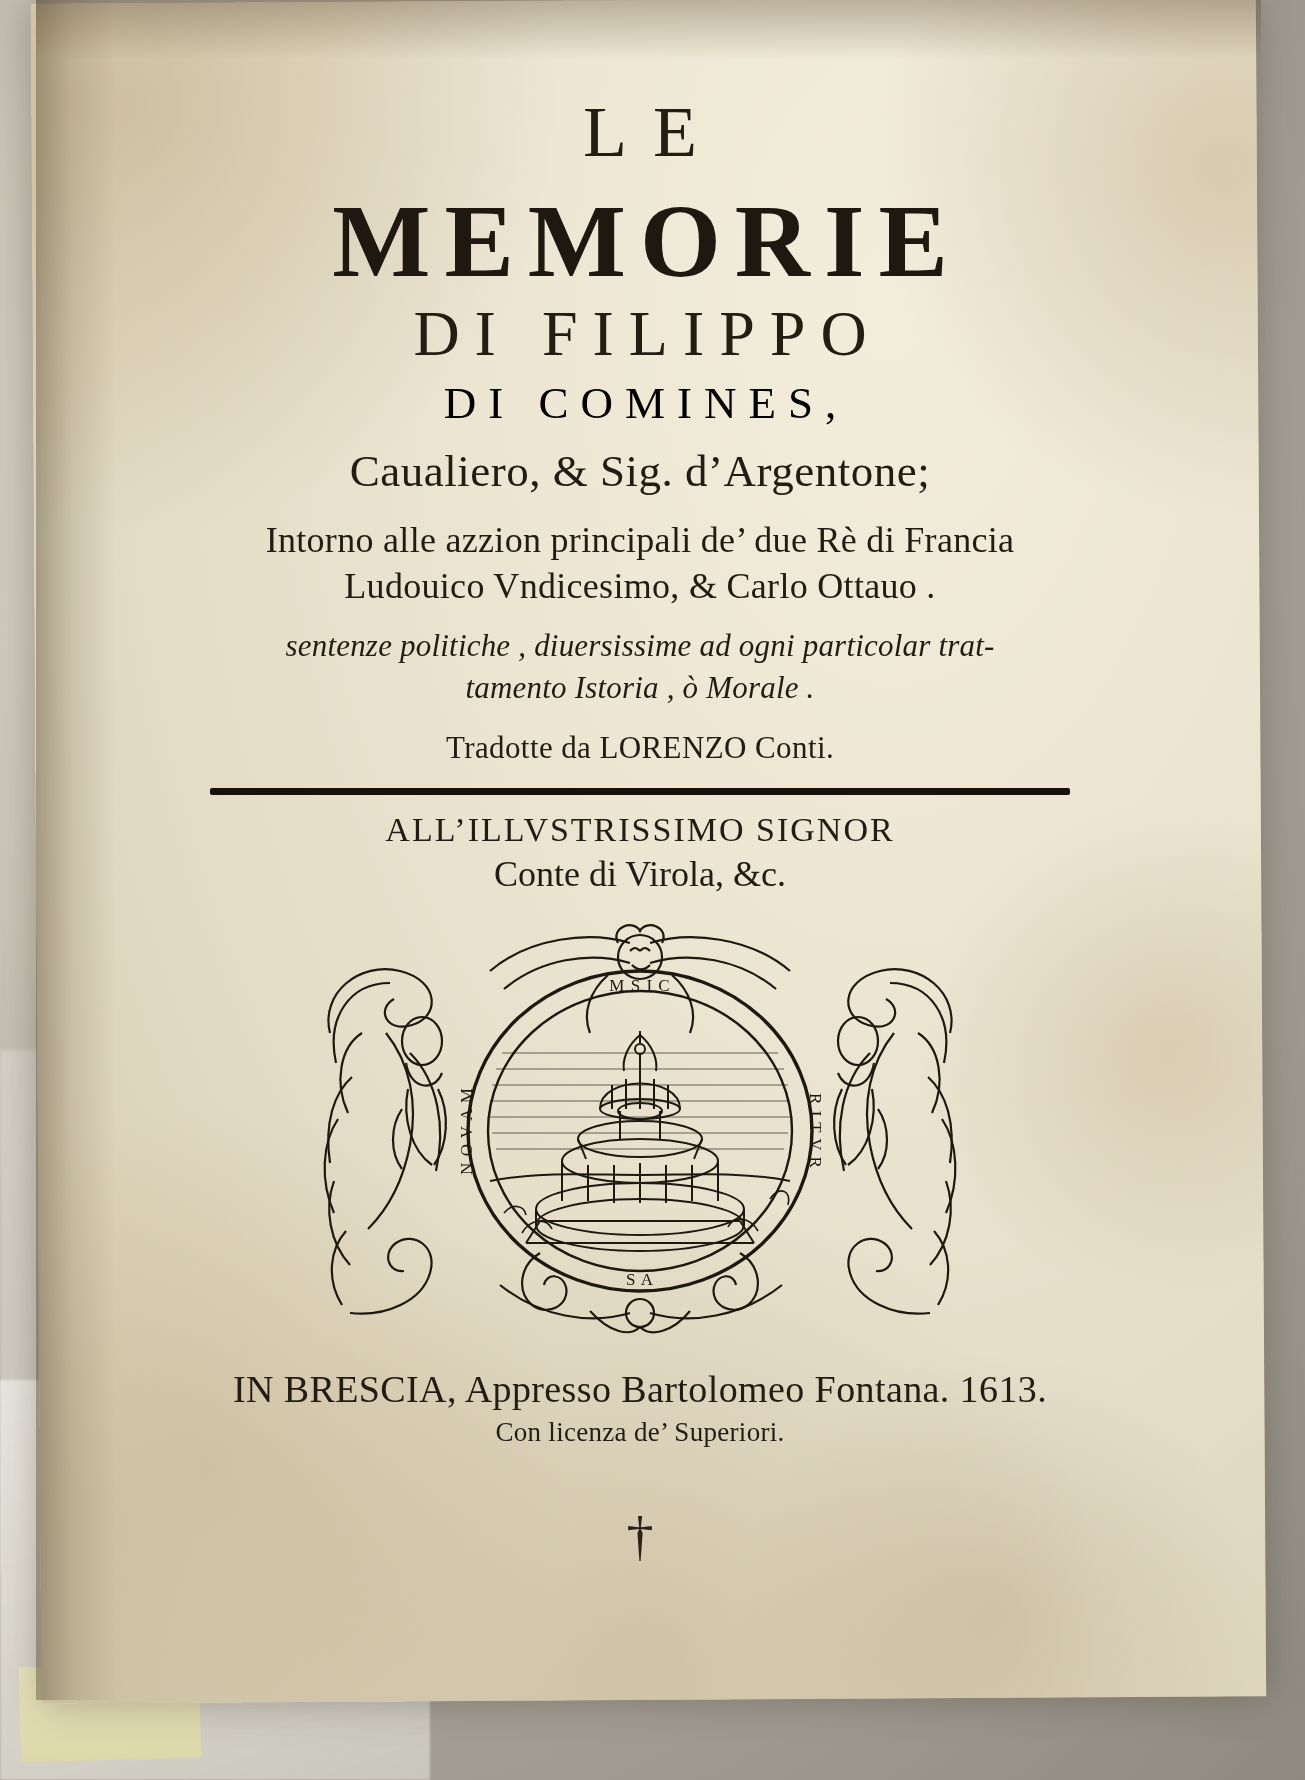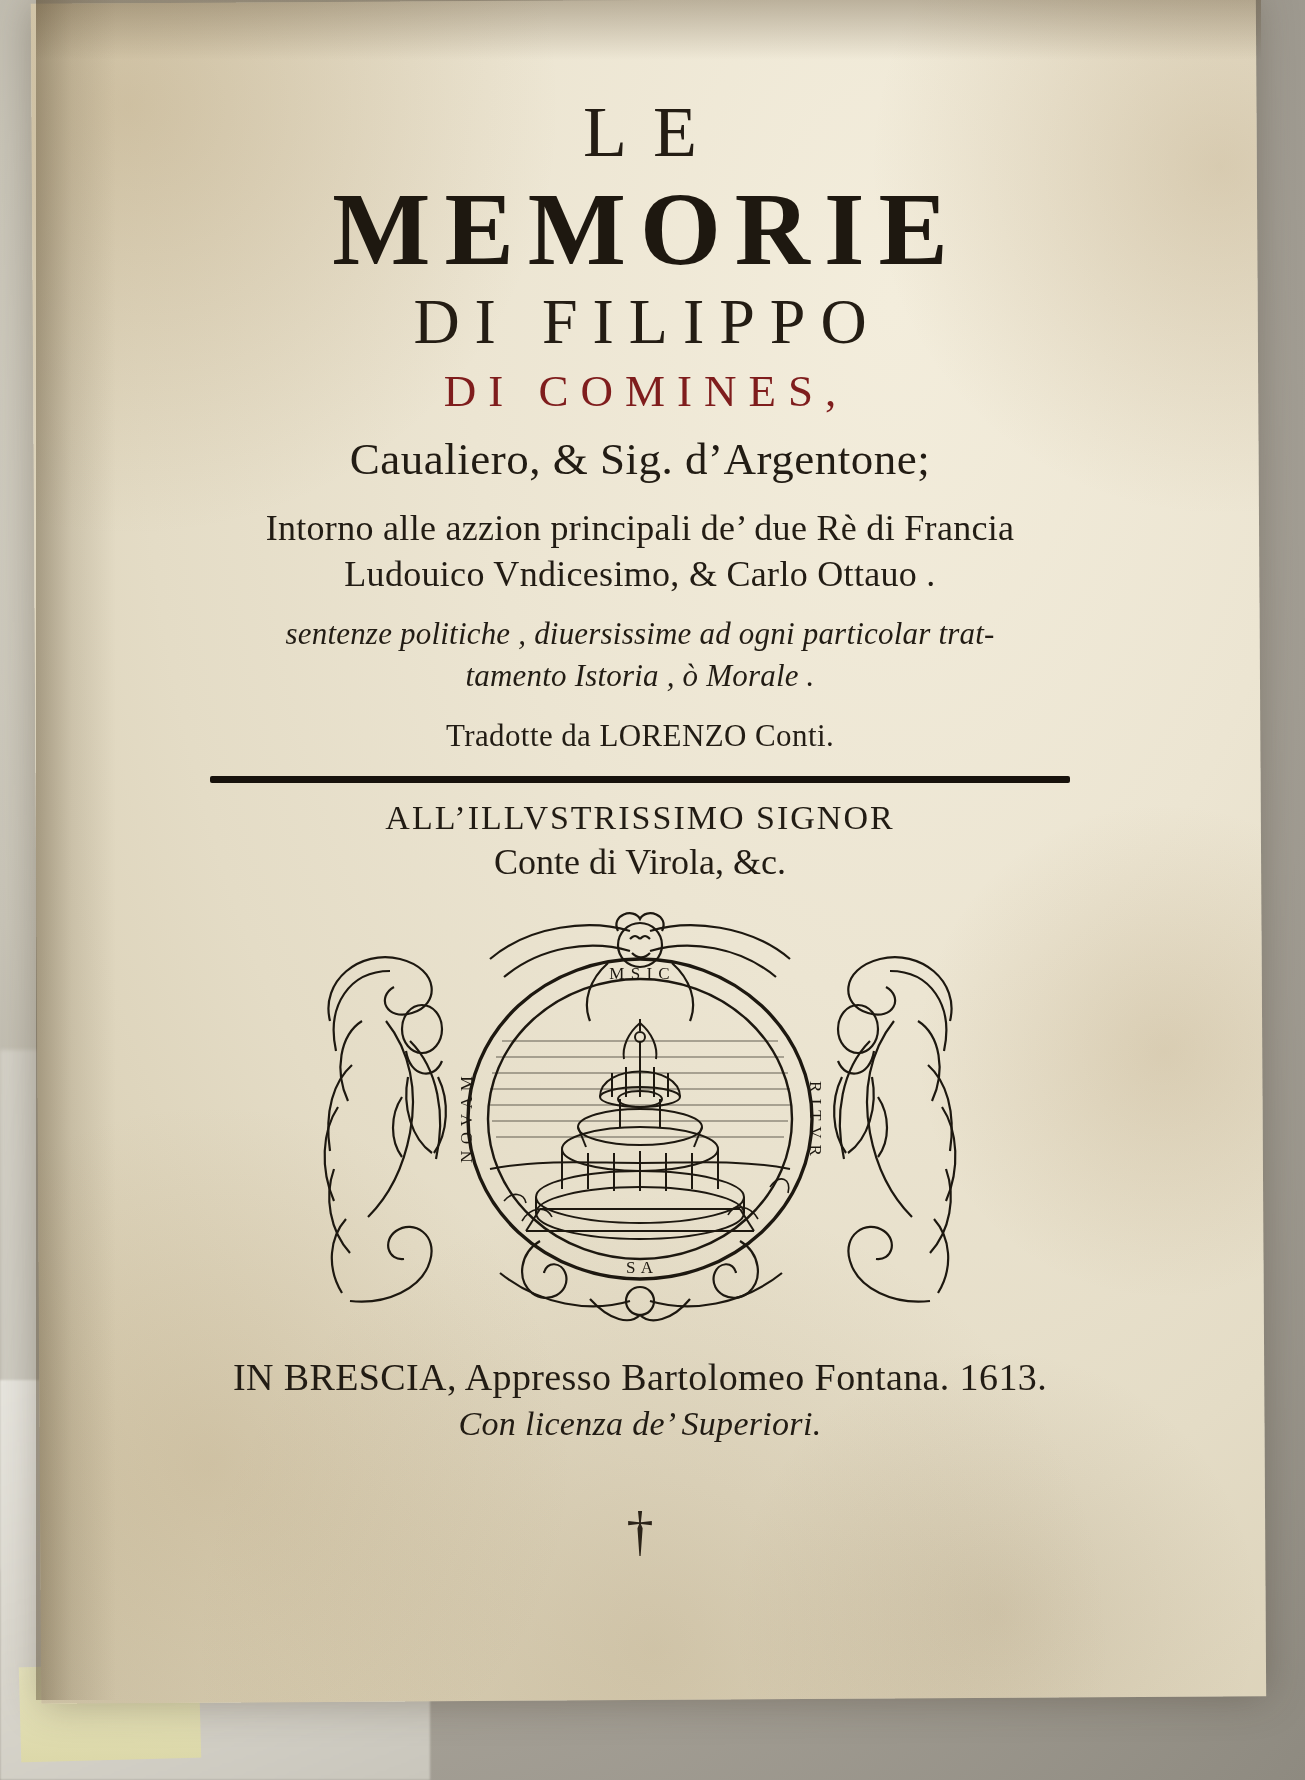--- a/index.html
+++ b/index.html
@@ -117,38 +117,38 @@
     text-indent: 26px;
     font-weight: 400;
     color: #241d14;
   }
   .l-memorie {
     font-size: 104px;
     letter-spacing: 14px;
     line-height: 1.02;
     text-indent: 14px;
     font-weight: 700;
-    margin-top: 8px;
+    margin-top: 20px;
     color: #1e1810;
     text-align: center;
   }
   .l-difilippo {
     font-size: 64px;
     letter-spacing: 15px;
     text-indent: 15px;
     line-height: 1.05;
     margin-top: 6px;
     color: #241d14;
   }
   .l-dicomines {
     font-size: 45px;
     letter-spacing: 12px;
     text-indent: 12px;
     margin-top: 10px;
-    color: #7f1d1d;
+    color: #000000;
   }
   .l-caualiero {
     font-size: 45px;
     margin-top: 16px;
     letter-spacing: 0.5px;
     color: #221c14;
   }
   .l-intorno {
     font-size: 36px;
     margin-top: 20px;
@@ -199,22 +199,21 @@
     position: relative;
   }
   .device svg { display:block; width:100%; height:100%; }
 
   .l-imprint {
     font-size: 38px;
     margin-top: 14px;
     letter-spacing: 0.4px;
   }
   .l-licenza {
-    font-size: 34px;
-    font-style: italic;
+    font-size: 27px;
     margin-top: 6px;
     letter-spacing: 0.3px;
   }
   .l-mark {
     font-size: 54px;
     margin-top: 58px;
     color: #2b2318;
     font-family: "Liberation Serif", serif;
   }
 </style>

